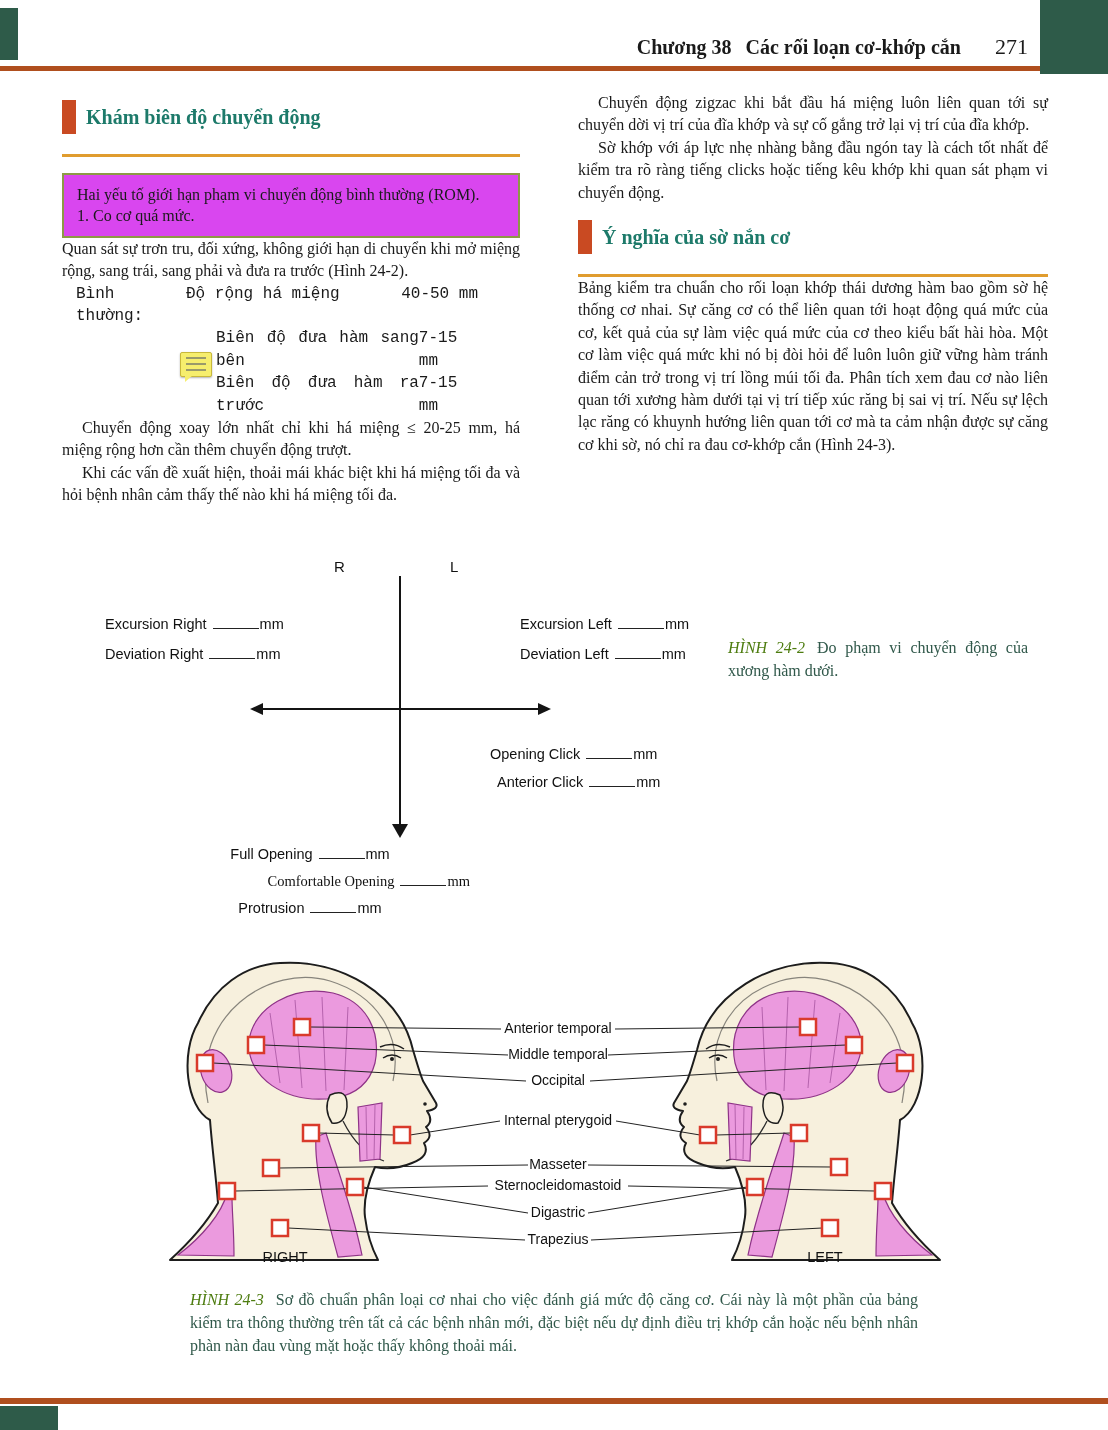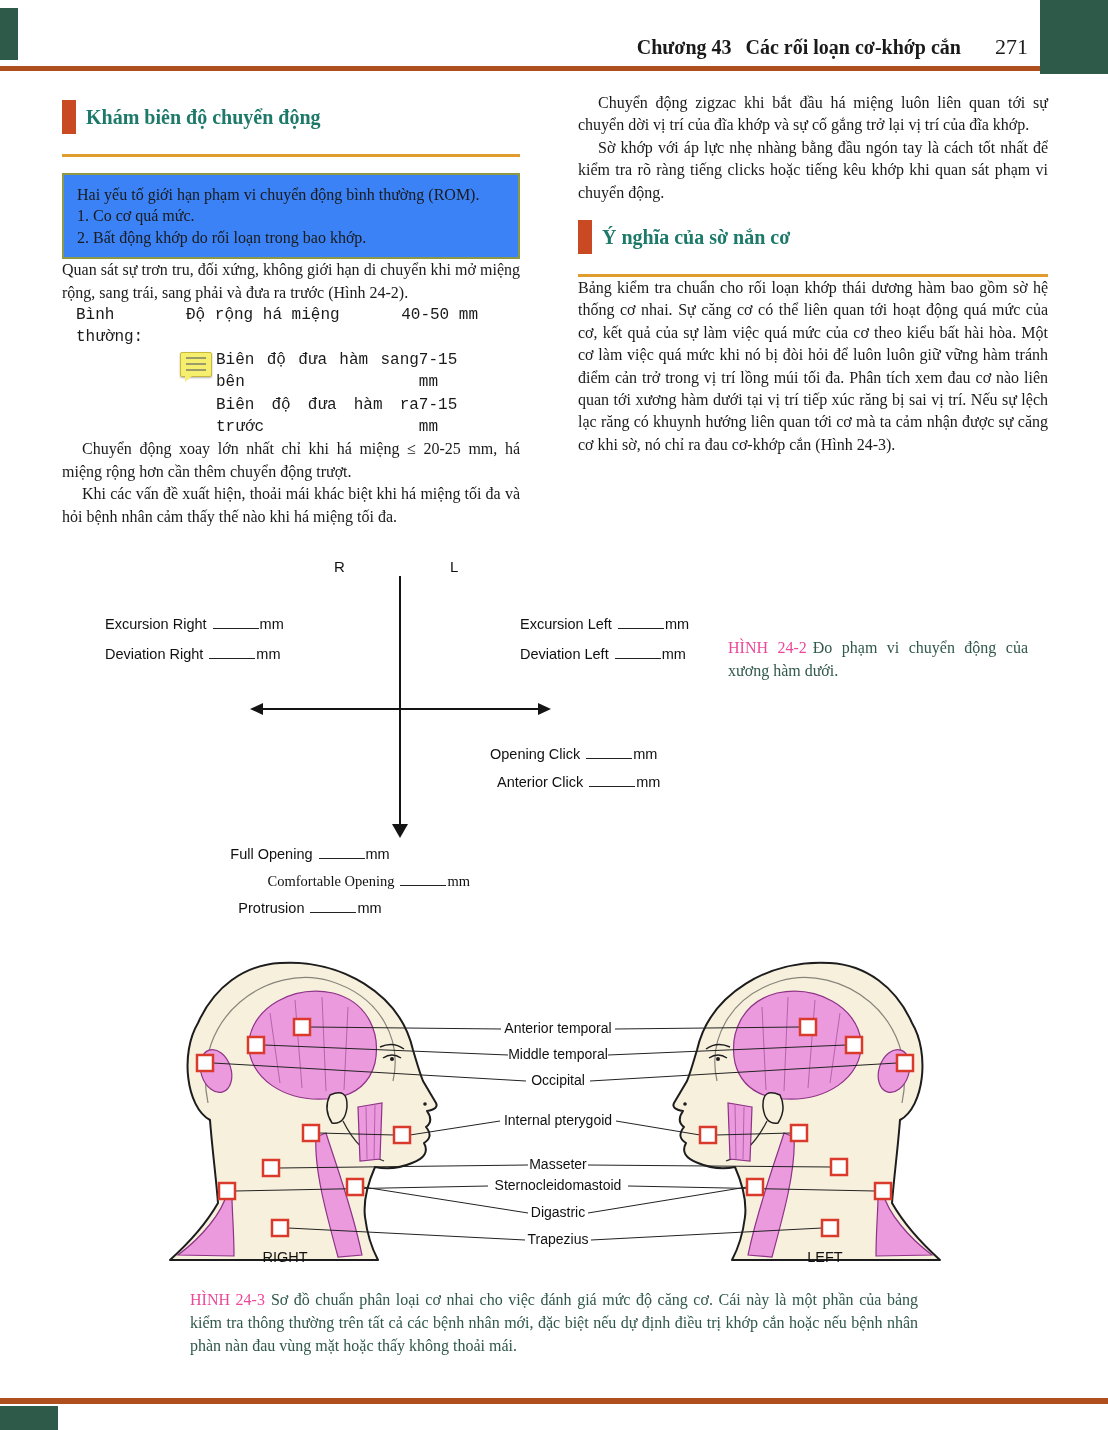--- a/index.html
+++ b/index.html
@@ -15,21 +15,21 @@
   .top-rule{position:absolute;left:0;top:66px;width:1040px;height:5px;background:#b04f1e;}
   .corner-box{position:absolute;left:1040px;top:0;width:68px;height:74px;background:#2e5b49;}
 
   
   .col{position:absolute;text-align:justify;font-size:16px;line-height:1.4;}
   .col-left{left:62px;top:100px;width:458px;}
   .col-right{left:578px;top:92px;width:470px;}
   .section-head{display:flex;align-items:center;border-bottom:3.5px solid #e09c2e;padding-bottom:20px;}
   .hbar{width:14px;height:34px;background:#c94a22;margin-right:10px;flex:none;}
   .section-head h2{margin:0;font-size:20px;color:#1d7a6a;font-weight:bold;text-align:left;}
-  .callout{margin-top:16px;border:2px solid #8c9a45;background:#3b82f6;padding:9px 13px;line-height:1.34;}
+  .callout{margin-top:16px;border:2px solid #8c9a45;background:#d946ef;padding:9px 13px;line-height:1.34;}
   .callout p{margin:0;}
   p.body{margin:0;}
   p.ind{text-indent:20px;}
   .mt{margin-top:12px;}
   .mt2{margin-top:16px;}
   .meas{padding-left:14px;font-family:Liberation Mono, monospace;}
   .mrow{display:flex;width:402px;}
   .mpre{flex:0 0 110px;}
   .mpre2{flex-basis:140px;}
   .mval{margin-left:auto;}
@@ -51,21 +51,21 @@
   .arr-down{position:absolute;left:392px;top:272px;width:0;height:0;
             border-left:8px solid transparent;border-right:8px solid transparent;border-top:14px solid #141414;}
   .hline{position:absolute;left:262px;top:156px;width:278px;height:2px;background:#141414;}
   .arr-left{position:absolute;left:250px;top:151px;width:0;height:0;
             border-top:6px solid transparent;border-bottom:6px solid transparent;border-right:13px solid #141414;}
   .arr-right{position:absolute;left:538px;top:151px;width:0;height:0;
             border-top:6px solid transparent;border-bottom:6px solid transparent;border-left:13px solid #141414;}
 
   .cap{position:absolute;font-family:"Liberation Serif",serif;font-size:16px;line-height:1.45;
        color:#30584a;text-align:justify;}
-  .figlabel{color:#ec4899;margin-right:6px;}
+  .figlabel{color:#4d7c0f;margin-right:12px;font-style:italic;}
   .cap242{left:728px;top:84px;width:300px;}
   .cap243{left:190px;top:1288px;width:728px;}
 
   
   .fig243{position:absolute;left:130px;top:955px;width:850px;height:332px;}
   .fig243 svg{display:block;}
   .fig243 text{font-family:"Liberation Sans",sans-serif;font-size:14px;fill:#111;}
   .fig243 text.side{font-size:14.5px;}
 
   
@@ -73,35 +73,34 @@
   .bottom-green{position:absolute;left:0;top:1406px;width:58px;height:24px;background:#2e5b49;}
 </style>
 </head>
 <body>
 
 <div class="page">
 
   <div class="edge-tab"></div>
 
   <div class="header">
-    <span class="chap">Chương 43</span><span class="htitle">Các rối loạn cơ-khớp cắn</span><span class="pnum">271</span>
+    <span class="chap">Chương 38</span><span class="htitle">Các rối loạn cơ-khớp cắn</span><span class="pnum">271</span>
   </div>
   <div class="top-rule"></div>
   <div class="corner-box"></div>
 
   <div class="col col-left">
     <div class="section-head">
       <div class="hbar"></div>
       <h2>Khám biên độ chuyển động</h2>
     </div>
 
     <div class="callout">
       <p>Hai yếu tố giới hạn phạm vi chuyển động bình thường (ROM).</p>
       <p>1. Co cơ quá mức.</p>
-      <p>2. Bất động khớp do rối loạn trong bao khớp.</p>
     </div>
 
     <p class="body mt">Quan sát sự trơn tru, đối xứng, không giới hạn di chuyển khi mở miệng rộng, sang trái, sang phải và đưa ra trước (Hình 24-2).</p>
 
     <div class="meas">
       <div class="mrow">
         <span class="mpre">Bình thường:</span>
         <span class="mname">Độ rộng há miệng</span>
         <span class="mval">40-50 mm</span>
       </div>

